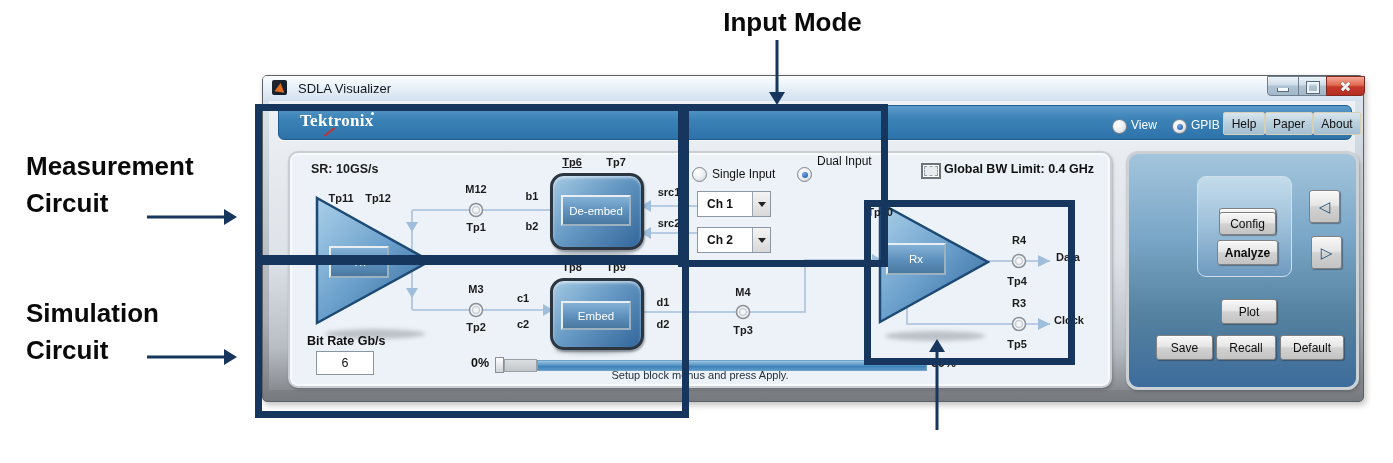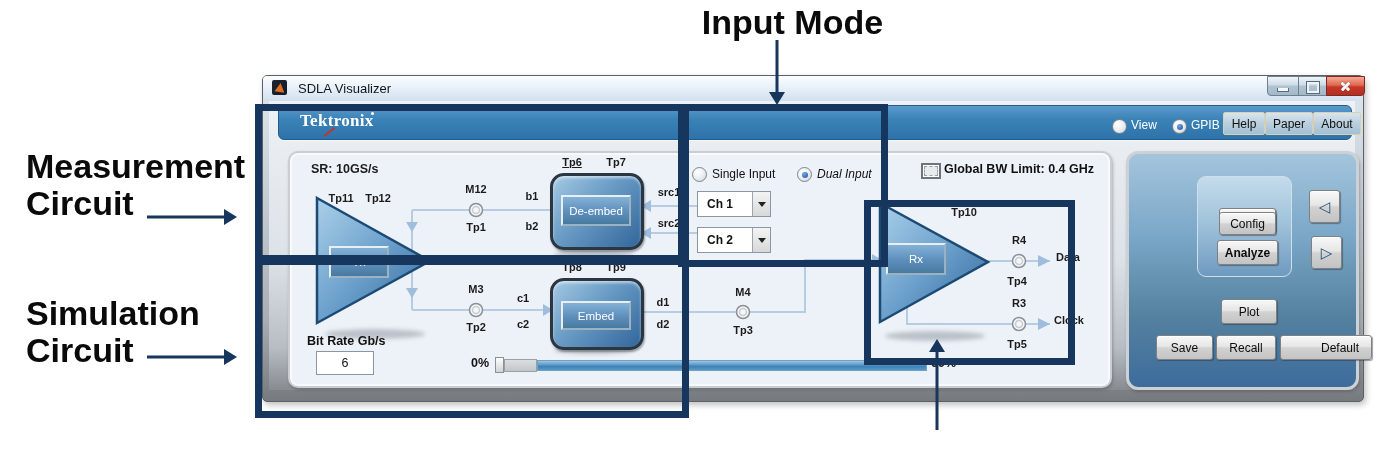--- a/index.html
+++ b/index.html
@@ -78,21 +78,21 @@
   .txt12b{font-size:12.5px;font-weight:700;color:#111;white-space:nowrap;z-index:3;}
   .txt12{font-size:12px;color:#111;white-space:nowrap;z-index:3;}
   .prog-handle{left:495px;top:357px;width:7px;height:14px;background:linear-gradient(180deg,#fff,#cfd3d6);border:1px solid #8a9096;z-index:3;}
   .prog-gray{left:504px;top:359px;width:31px;height:11px;background:linear-gradient(180deg,#dcdfe2,#c2c6c9);border:1px solid #9aa0a5;z-index:3;}
   .prog-blue{left:537px;top:360px;width:388px;height:9px;border:1px solid #6fa0c6;z-index:3;
     background:linear-gradient(180deg,#9cc6e2 0%,#5a97c6 45%,#3d82b8 60%,#5a97c6 100%);}
   .status{left:560px;top:369px;width:280px;text-align:center;font-size:11px;color:#22303e;z-index:3;}
 
   
   .ann-rect{position:absolute;border:7px solid #17365d;z-index:6;}
-  .ann-text{position:absolute;font-size:34px;font-weight:700;color:#0a0a0a;z-index:7;line-height:37px;white-space:pre-line;}
+  .ann-text{position:absolute;font-size:26px;font-weight:700;color:#0a0a0a;z-index:7;line-height:37px;white-space:pre-line;}
   svg{position:absolute;left:0;top:0;}
 </style>
 </head>
 <body>
 
 <div id="page">
 
   <div class="abs win-frame"></div>
   <div class="abs titlebar"></div>
   <div class="abs matlab-icon">
@@ -205,34 +205,34 @@
   <span class="clbl" style="left:476px;top:289px;">M3</span>
   <span class="clbl" style="left:476px;top:327px;">Tp2</span>
   <span class="clbl" style="left:523px;top:298px;">c1</span>
   <span class="clbl" style="left:523px;top:324px;">c2</span>
   <span class="clbl" style="left:572px;top:267px;">Tp8</span>
   <span class="clbl" style="left:616px;top:267px;">Tp9</span>
   <span class="clbl" style="left:663px;top:302px;">d1</span>
   <span class="clbl" style="left:663px;top:324px;">d2</span>
   <span class="clbl" style="left:743px;top:292px;">M4</span>
   <span class="clbl" style="left:743px;top:330px;">Tp3</span>
-  <span class="clbl" style="left:964px;top:212px;">Tp10</span>
+  <span class="clbl" style="left:880px;top:212px;">Tp10</span>
   <span class="clbl" style="left:1019px;top:240px;">R4</span>
   <span class="clbl" style="left:1017px;top:281px;">Tp4</span>
   <span class="clbl" style="left:1019px;top:303px;">R3</span>
   <span class="clbl" style="left:1017px;top:344px;">Tp5</span>
   <span class="clbl" style="left:1056px;top:257px;transform:translate(0,-50%);">Data</span>
   <span class="clbl" style="left:1054px;top:320px;transform:translate(0,-50%);">Clock</span>
 
   <div class="abs radio" style="left:692px;top:167px;z-index:3;"></div>
   <span class="abs txt12" style="left:712px;top:167px;">Single Input</span>
   <div class="abs radio" style="left:797px;top:167px;z-index:3;">
       <div class="dot"></div>
     </div>
-  <span class="abs txt12" style="left:817px;top:167px;font-style:italic;">Dual Input</span>
+  <span class="abs txt12" style="left:817px;top:154px;">Dual Input</span>
   <div class="abs combo" style="left:697px;top:191px;">
     <span class="txt">Ch 1</span>
     <span class="dd">
         <span class="dd-tri"></span>
       </span>
   </div>
   <div class="abs combo" style="left:697px;top:227px;">
     <span class="txt">Ch 2</span>
     <span class="dd">
         <span class="dd-tri"></span>
@@ -245,34 +245,35 @@
   <span class="abs txt12b" style="left:944px;top:162px;">Global BW Limit: 0.4 GHz</span>
 
   <span class="abs txt12b" style="left:307px;top:334px;">Bit Rate Gb/s</span>
   <div class="abs field" style="left:316px;top:351px;width:56px;height:22px;">6</div>
 
   <span class="abs txt12b" style="left:471px;top:356px;font-weight:600;">0%</span>
   <div class="abs prog-handle"></div>
   <div class="abs prog-gray"></div>
   <div class="abs prog-blue"></div>
   <span class="abs txt12b" style="left:931px;top:356px;font-weight:600;">60%</span>
+  <div class="abs status">Setup block menus and press Apply.</div>
 
   <div class="abs btn bold" style="left:1219px;top:184px;width:55px;height:23px;margin-top:24px;">Apply</div>
   <div class="abs btn" style="left:1219px;top:212px;width:55px;height:21px;">Config</div>
   <div class="abs btn bold" style="left:1217px;top:240px;width:59px;height:23px;">Analyze</div>
   <div class="abs btn arrow-btn" style="left:1309px;top:190px;">
       <span class="tri-glyph">◁</span>
     </div>
   <div class="abs btn arrow-btn" style="left:1311px;top:236px;">
       <span class="tri-glyph">▷</span>
     </div>
   <div class="abs btn" style="left:1221px;top:299px;width:54px;height:23px;">Plot</div>
   <div class="abs btn" style="left:1156px;top:335px;width:55px;height:23px;">Save</div>
   <div class="abs btn" style="left:1216px;top:335px;width:58px;height:23px;">Recall</div>
-  <div class="abs btn" style="left:1280px;top:335px;width:62px;height:23px;padding-left:28px;">Default</div>
+  <div class="abs btn" style="left:1280px;top:335px;width:62px;height:23px;">Default</div>
 
   <div class="ann-rect" style="left:255px;top:104px;width:420px;height:144px;"></div>
   <div class="ann-rect" style="left:255px;top:258px;width:420px;height:146px;"></div>
   <div class="ann-rect" style="left:678px;top:104px;width:196px;height:149px;"></div>
   <div class="ann-rect" style="left:864px;top:200px;width:197px;height:151px;"></div>
 
   <svg width="1393" height="463" style="z-index:7;pointer-events:none;">
     <g stroke="#17365d" stroke-width="3" fill="none">
       <line x1="777" y1="40" x2="777" y2="92"></line>
       <line x1="147" y1="217" x2="224" y2="217"></line>

